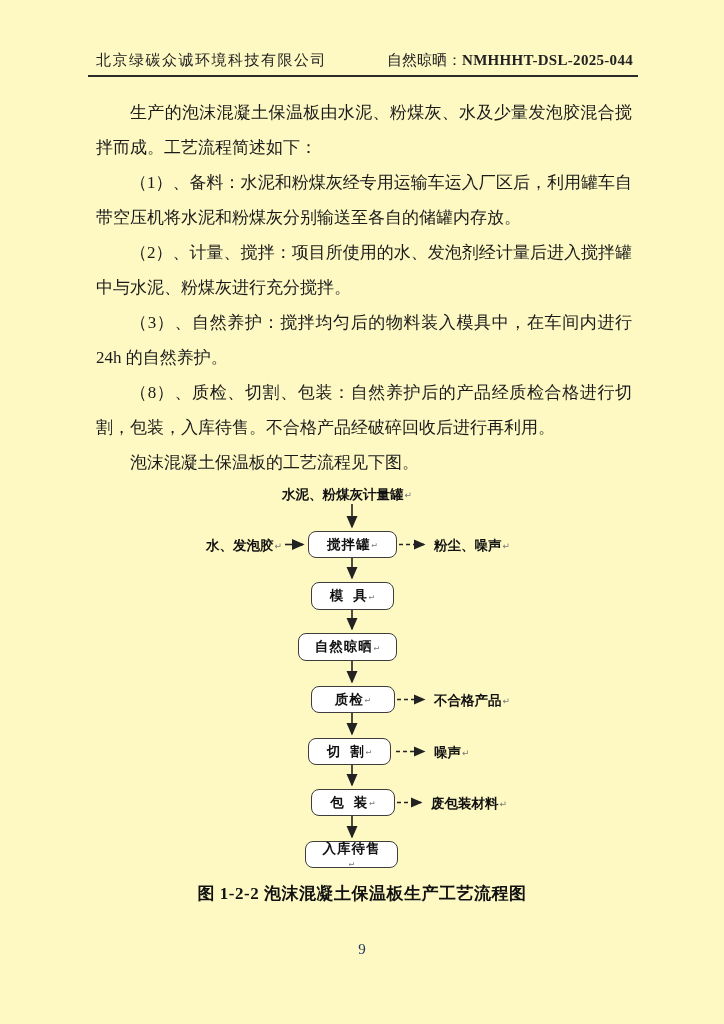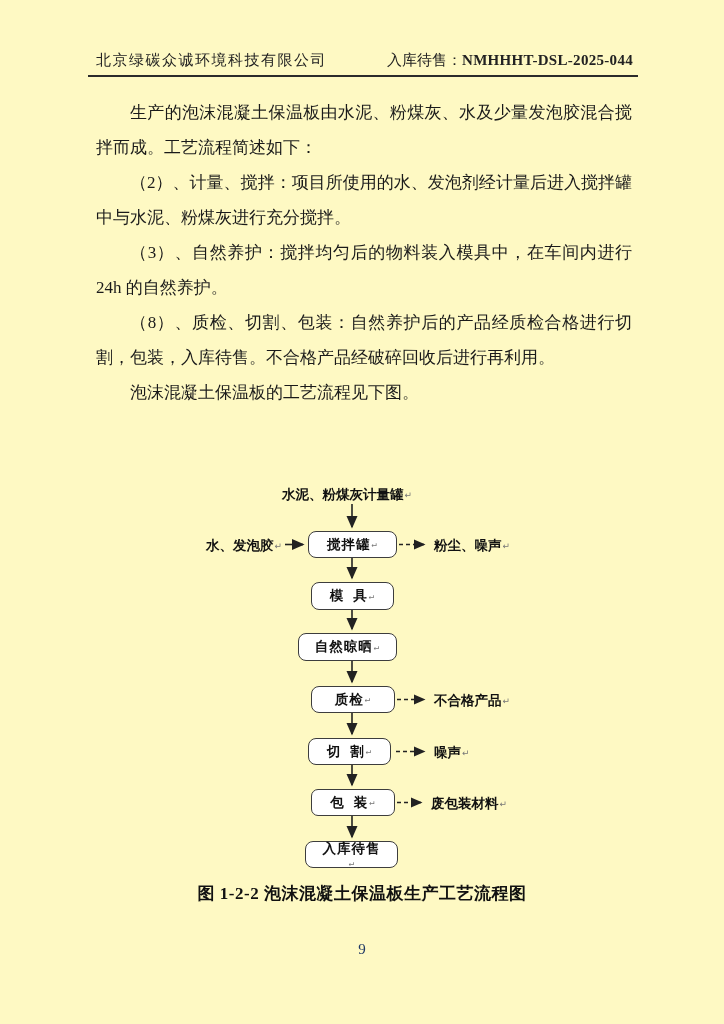--- a/index.html
+++ b/index.html
@@ -34,21 +34,21 @@
     font-family:Liberation Mono, monospace;
     font-size:13.5px;font-weight:600;color:#111;letter-spacing:1px;white-space:nowrap;
   }
   .toplabel{left:247px;top:486px;width:200px;text-align:center;}
   .leftlabel{left:180px;top:537px;width:102px;text-align:right;}
   .node1{left:308px;top:531px;width:89px;height:27px;}
   .node2{left:311px;top:582px;width:83px;height:28px;}
   .node3{left:298px;top:633px;width:99px;height:28px;}
   .node4{left:311px;top:686px;width:84px;height:27px;}
   .node5{left:308px;top:738px;width:83px;height:27px;align-items:center;}
-  .node6{left:311px;top:789px;width:84px;height:27px;border-radius:7px;}
+  .node6{left:311px;top:789px;width:84px;height:27px;}
   .node7{left:305px;top:841px;width:93px;height:27px;flex-direction:column;}
   .side1{left:434px;top:537px;}
   .side2{left:434px;top:692px;}
   .side3{left:434px;top:744px;}
   .side4{left:431px;top:795px;}
   
   .caption{
     position:absolute;left:0;top:882px;width:724px;text-align:center;
     font-size:17px;font-weight:700;letter-spacing:.5px;color:#111;
   }
@@ -57,26 +57,27 @@
     font-size:15px;color:#1f3864;
   }
 </style>
 </head>
 <body>
 
 <div class="page">
 
   <div class="hdr-left">北京绿碳众诚环境科技有限公司</div>
   <div class="hdr-right">
-    <span>入库待售：</span><span class="code">NMHHHT-DSL-2025-044</span>
+    <span>自然晾晒：</span><span class="code">NMHHHT-DSL-2025-044</span>
   </div>
   <div class="hdr-rule"></div>
 
   <div class="bodytext">
     <p>生产的泡沫混凝土保温板由水泥、粉煤灰、水及少量发泡胶混合搅拌而成。工艺流程简述如下：</p>
+    <p>（1）、备料：水泥和粉煤灰经专用运输车运入厂区后，利用罐车自带空压机将水泥和粉煤灰分别输送至各自的储罐内存放。</p>
     <p>（2）、计量、搅拌：项目所使用的水、发泡剂经计量后进入搅拌罐中与水泥、粉煤灰进行充分搅拌。</p>
     <p>（3）、自然养护：搅拌均匀后的物料装入模具中，在车间内进行 24h 的自然养护。</p>
     <p>（8）、质检、切割、包装：自然养护后的产品经质检合格进行切割，包装，入库待售。不合格产品经破碎回收后进行再利用。</p>
     <p>泡沫混凝土保温板的工艺流程见下图。</p>
   </div>
 
   <svg class="flow-svg" viewBox="0 0 724 1024" xmlns="http://www.w3.org/2000/svg">
     <defs>
       <marker id="ah" markerWidth="9" markerHeight="8" refX="7" refY="3.5" orient="auto">
         <path d="M0,0 L8,3.5 L0,7 z" fill="#222"></path>

